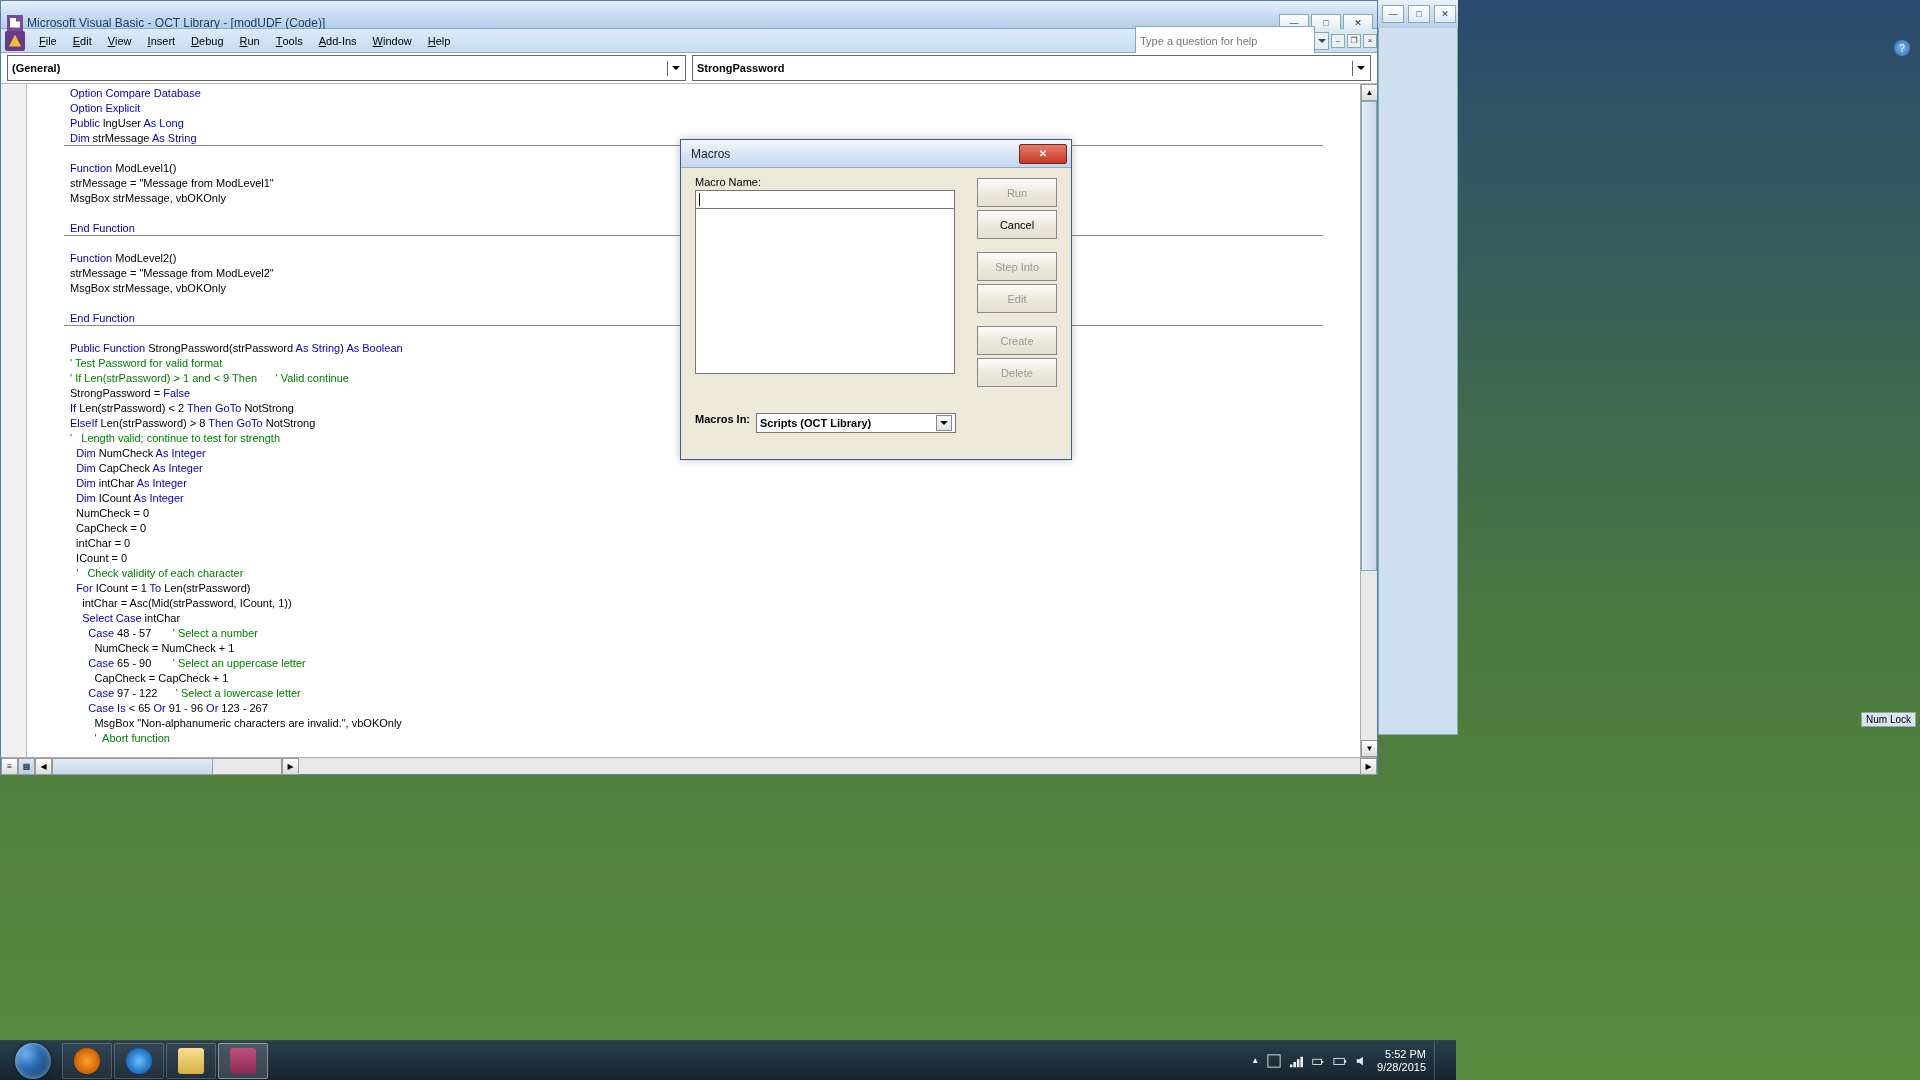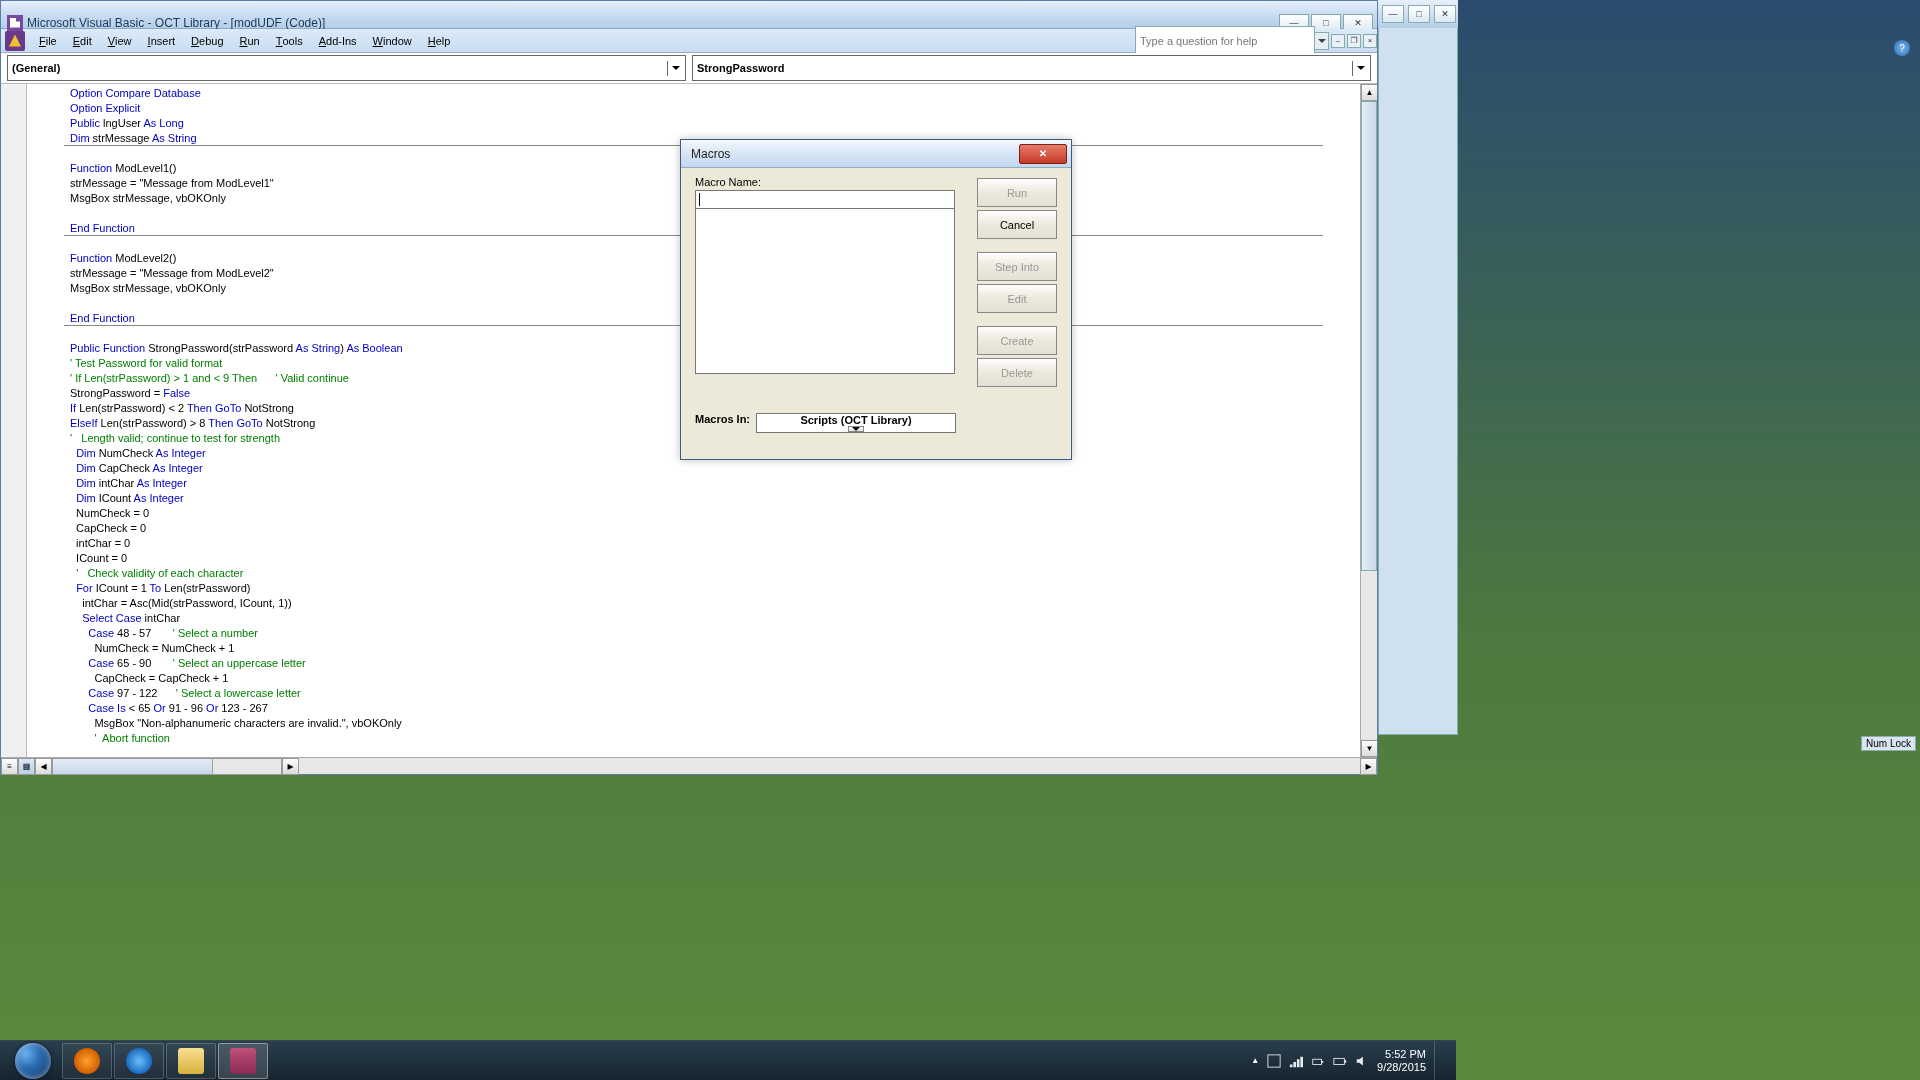--- a/index.html
+++ b/index.html
@@ -69,21 +69,21 @@
   .dlg-body { position:absolute; inset:28px 0 0 0; background:#ece9d8; padding:8px 14px; }
   .dlg-label { font-size: 11px; color:#000; margin-bottom:2px;}
   .dlg-input { width: 260px; height:19px; border:1px solid #777; background:#fff; display:flex;align-items:center; padding:0 3px;}
   .dlg-input .caret{ width:1px; height:13px; background:#000;}
   .dlg-list { width:260px; height:165px; border:1px solid #777; border-top:none; background:#fff; }
   .dlg-btns { position:absolute; right:14px; top:10px; width:80px; display:flex; flex-direction:column; }
   .dlg-btn { height:29px; border:1px solid #888; background:linear-gradient(#fefefe,#ece8dc 50%,#e4e0d4); display:flex;align-items:center;justify-content:center;font-size:11px; margin-bottom:3px;}
   .dlg-btn.disabled{ color:#999; }
   .dlg-btn.gap { margin-top:10px;}
   .macros-in-row { position:absolute; left:14px; bottom:26px; display:flex; align-items:flex-start; gap:6px;font-weight:bold;}
-  .combo-sm { width:200px; height:20px; border:1px solid #777; background:#fff; display:flex; align-items:center; padding:0 3px; justify-content:space-between;flex-direction:column;}
+  .combo-sm { width:200px; height:20px; border:1px solid #777; background:#fff; display:flex; align-items:center; padding:0 3px; justify-content:space-between;}
   .combo-sm .dd{ width:16px; height:16px; border:1px solid #888; background:linear-gradient(#fefefe,#e0e0e0); display:flex;align-items:center;justify-content:center;font-size:8px;}
 
   
   .taskbar {
     position: absolute; left:0; bottom:0; width:1456px; height:40px;
     background: linear-gradient(to bottom, rgba(36,54,78,0.9), rgba(18,30,46,0.95));
     border-top:1px solid rgba(255,255,255,0.15);
     display:flex; align-items:center; padding:0 6px;
   }
   .start-btn { width:54px; height:38px; display:flex;align-items:center;justify-content:center;}
@@ -97,21 +97,21 @@
   .ic-access{ background: linear-gradient(#c0507a,#8a2a54); border-radius:3px;}
   .tray { margin-left:auto; display:flex; align-items:center; gap:8px; color:#fff; padding-right:6px;}
   .tray-icon{ width:14px;height:14px; opacity:0.9;}
   .tray-up{ font-size:8px;color:#fff;}
   .clock{ text-align:right; font-size:11px; line-height:13px;}
   .show-desk{ width:10px;height:40px; border-left:1px solid rgba(255,255,255,0.2);}
 
   
   .bg-win { position:absolute; left:1378px; top:0; width:80px; height:735px; background:#cfe0f0; border:1px solid #8aa; }
   .bg-titlebar2 { position:absolute; left:1378px; top:0; width:80px; height:28px; background:linear-gradient(#e8f0fc,#b5cfe8); display:flex; justify-content:flex-end; align-items:center; padding:0 2px; gap:2px;}
-  .bg-numlock { position:absolute; right:4px; top:712px; padding:1px 4px; background:#d8e4f0; border:1px solid #8aa; font-size:10px;margin-top:24px;}
+  .bg-numlock { position:absolute; right:4px; top:712px; padding:1px 4px; background:#d8e4f0; border:1px solid #8aa; font-size:10px;}
   .tri { width:0;height:0; }
 </style>
 </head>
 <body>
 
 <div class="bg-win"></div>
 <div class="bg-titlebar2">
   <div class="win-ctrl">—</div>
   <div class="win-ctrl">□</div>
   <div class="win-ctrl">✕</div>

